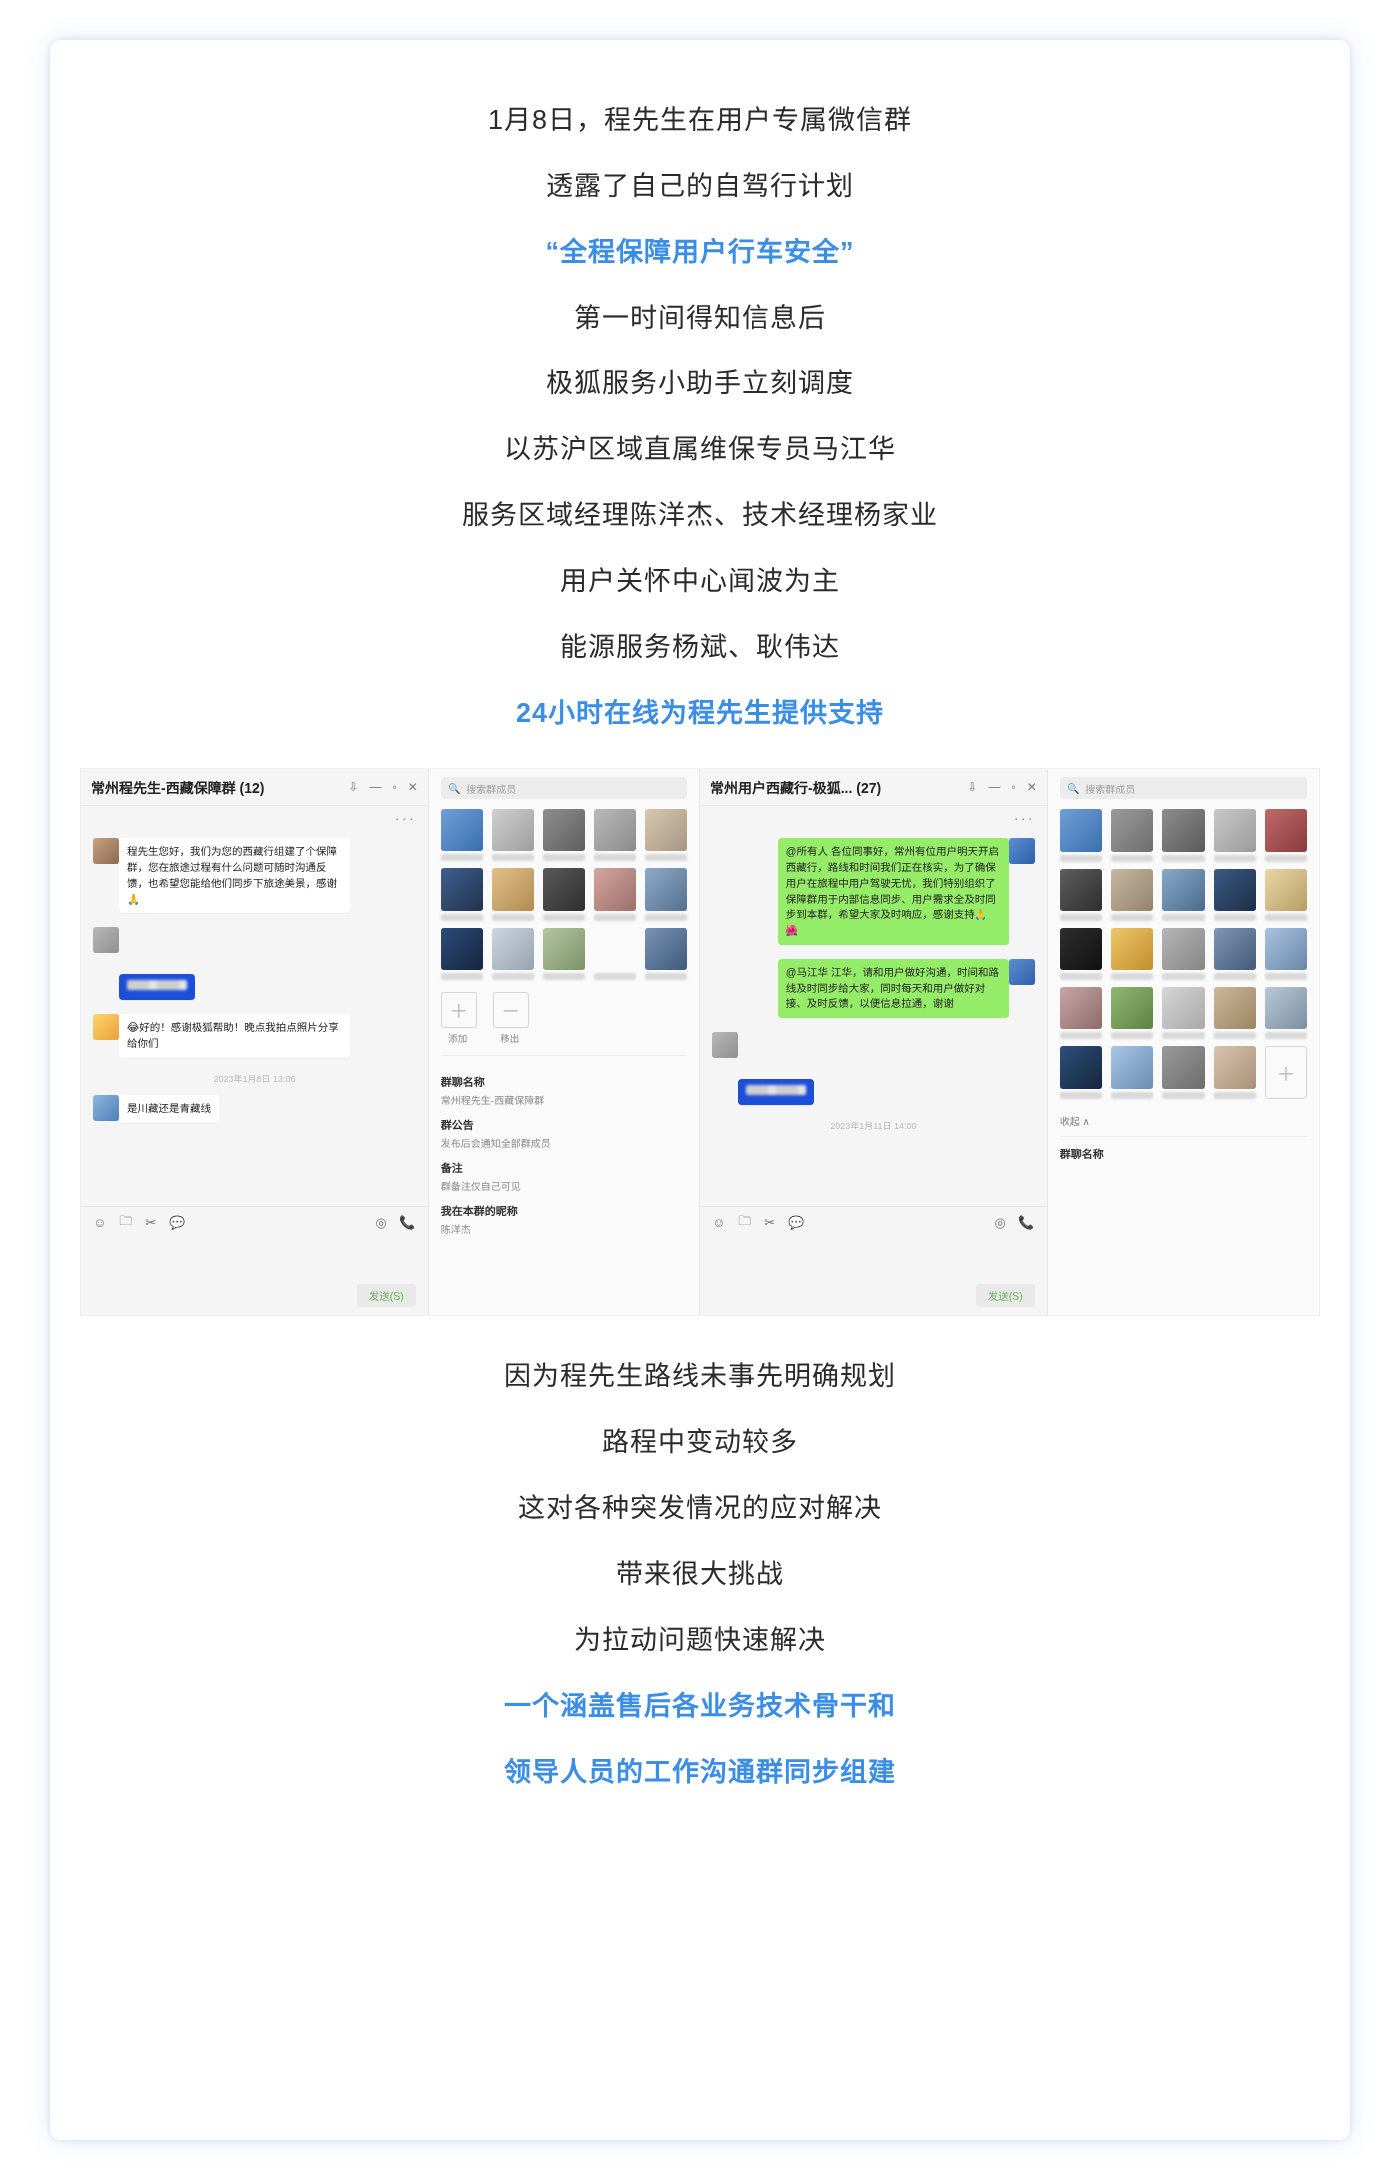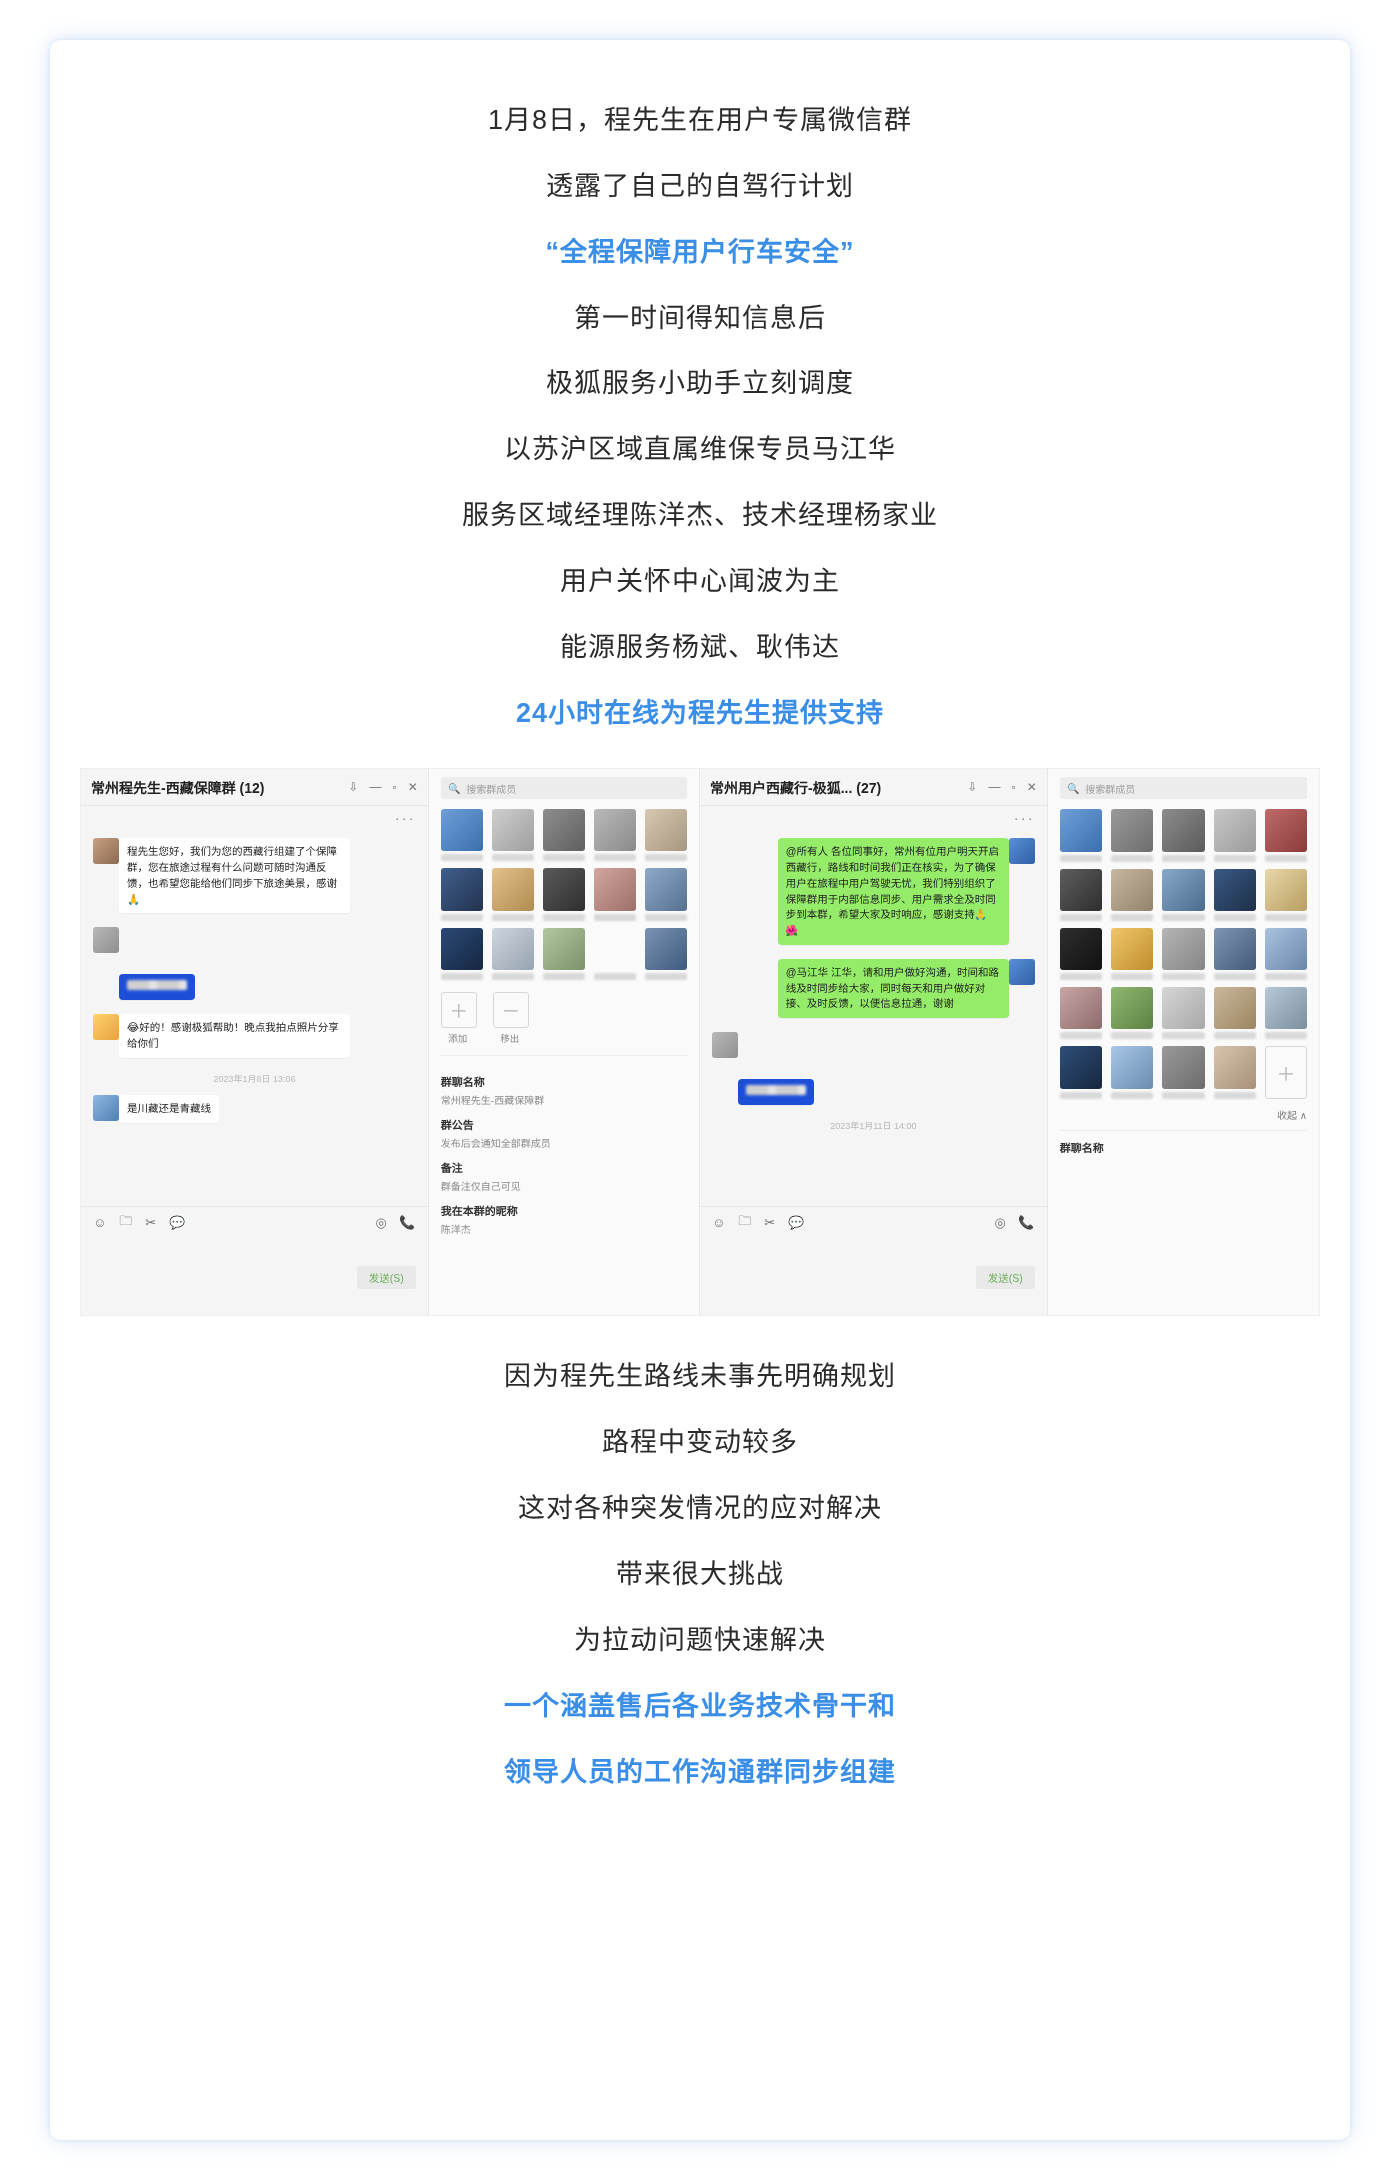--- a/index.html
+++ b/index.html
@@ -179,21 +179,21 @@
     background: #f5f5f5;
   }
   .toolbar .spacer { flex: 1; }
   .input-area {
     height: 78px;
     background: #f5f5f5;
     position: relative;
   }
   .send-btn {
     position: absolute;
-    right: 12px; bottom: 26px;
+    right: 12px; bottom: 8px;
     background: #e9e9e9;
     color: #6aae5a;
     font-size: 10.5px;
     padding: 4px 12px;
     border-radius: 3px;
   }
   .wx-panel {
     width: 272px;
     background: #fafafa;
     border-right: 1px solid #e6e6e6;
@@ -230,24 +230,24 @@
     border-radius: 3px;
     display: flex; align-items: center; justify-content: center;
     color: #b5b5b5; font-size: 19px; background: #fafafa;
   }
   .addlbl { font-size: 9.5px; color: #8a8a8a; text-align: center; width: 34px; margin-top: 3px;}
   .sec { margin-top: 9px; }
   .sec-t { font-size: 11px; color: #333; font-weight: 600; }
   .sec-v { font-size: 10px; color: #8b8b8b; margin-top: 3px; }
   .divider { height: 1px; background: #ececec; margin: 8px 0; }
   .collapse {
-    text-align: right;
+    text-align: left;
     font-size: 10px;
     color: #7a7a7a;
-    margin-top: 0;
+    margin-top: 6px;
   }
 </style>
 </head>
 <body>
 
 <div class="page">
   <div class="card">
 
     <div class="lines">
       <p class="line">1月8日，程先生在用户专属微信群</p>

